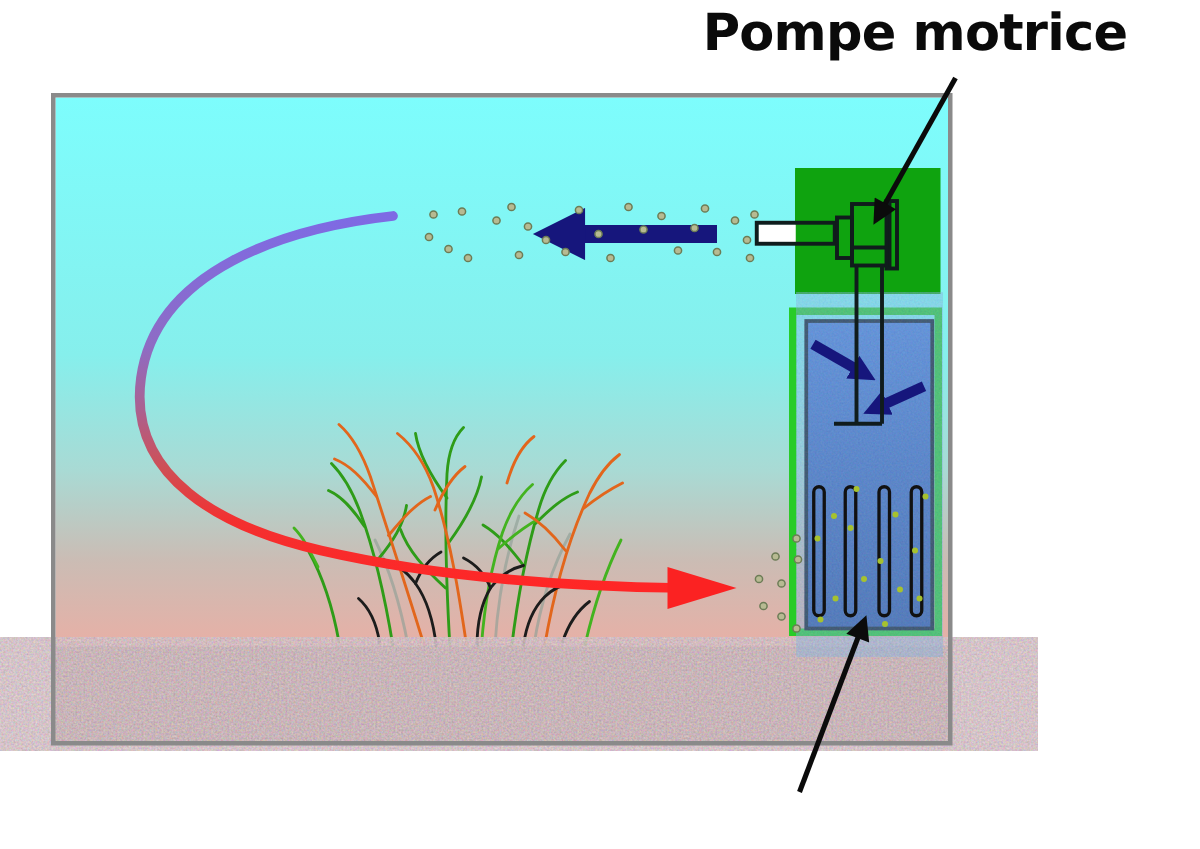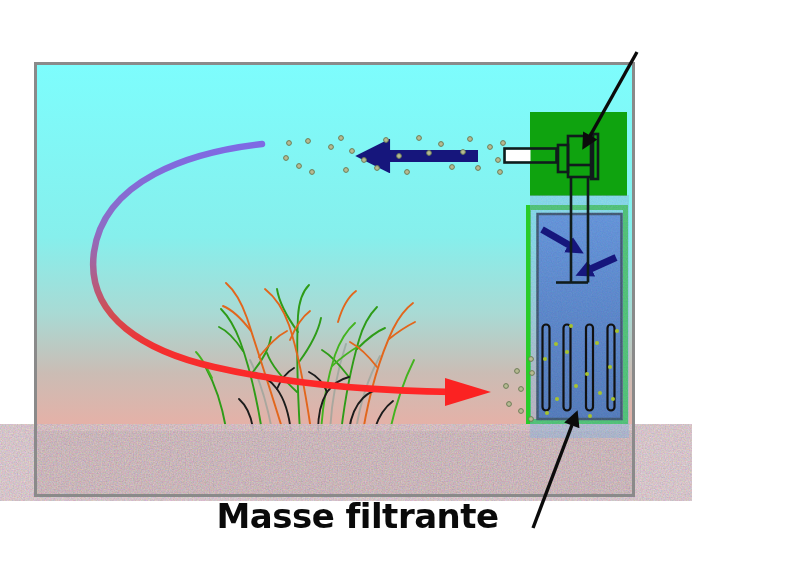--- a/index.html
+++ b/index.html
@@ -207,14 +207,14 @@
     </g>
 
     <rect x="35.5" y="63.5" width="598" height="432" fill="none" stroke="#8a8a8a" stroke-width="3"></rect>
 
     <g stroke="#0b0b0b" stroke-width="3.4">
       <line x1="637" y1="52" x2="590" y2="136" marker-end="url(#mLabel)"></line>
       <line x1="533" y1="528" x2="572" y2="425" marker-end="url(#mLabel)"></line>
     </g>
   </svg>
 
-  <div class="label label-filter">Masse filtrante</div>
+  <div class="label label-pump">Pompe motrice</div>
 </div>
 
 </body></html>

